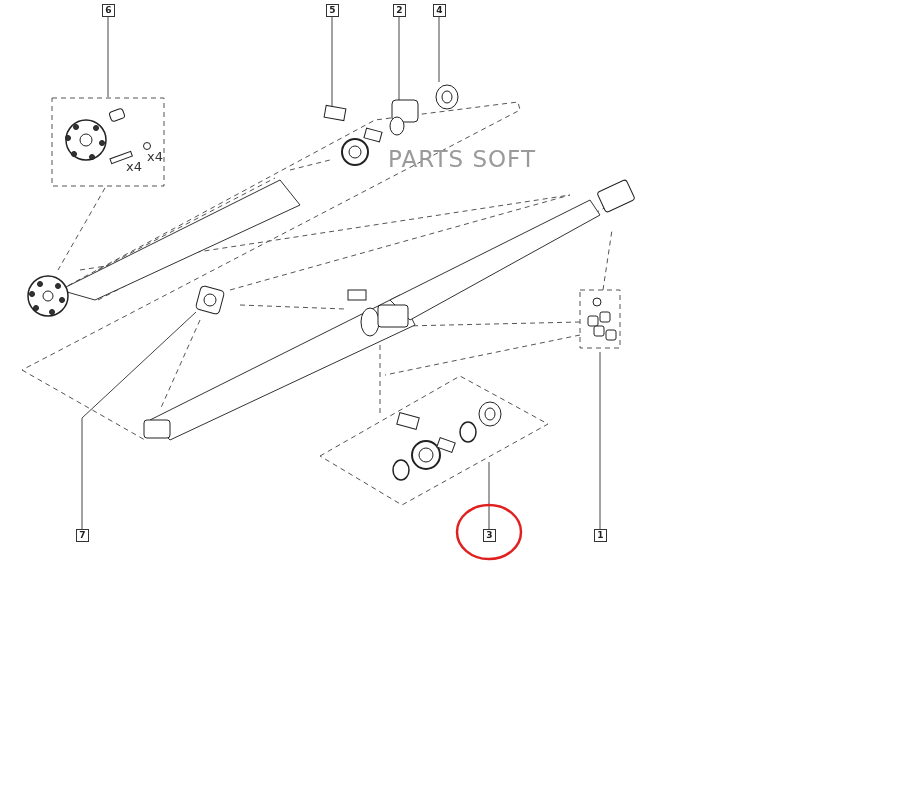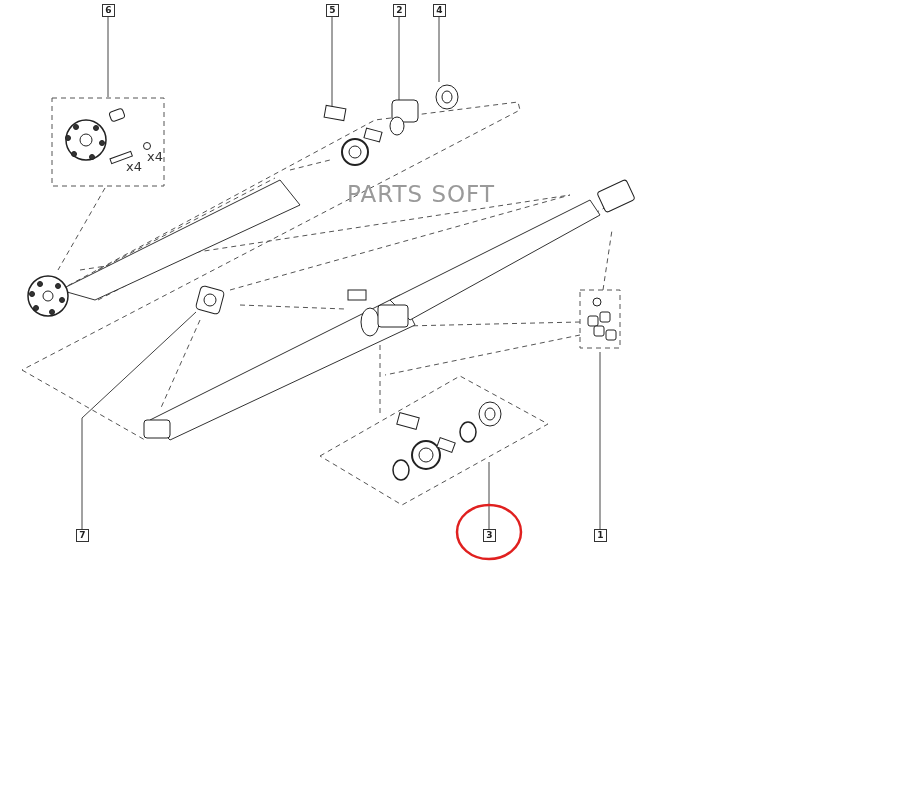--- a/index.html
+++ b/index.html
@@ -2,22 +2,22 @@
 <html><head>
 <meta charset="utf-8">
 <style>
   html, body { margin: 0; padding: 0; background: #ffffff; }
   body { width: 900px; height: 799px; position: relative; overflow: hidden;
          font-family: "Liberation Sans", sans-serif; }
   #diagram { position: absolute; left: 0; top: 0; width: 900px; height: 799px; }
   .callout { position: absolute; width: 11px; height: 11px; border: 1px solid #333;
              background: #fff; font-size: 9px; line-height: 11px; text-align: center;
              color: #222; font-family: "DejaVu Sans", sans-serif; font-weight: bold; }
-  .watermark { position: absolute; left: 347px; top: 146px; font-size: 23px;
-               color: #9a9a9a; letter-spacing: 1px; font-family: "DejaVu Sans", sans-serif; margin-top: 35px; }
+  .watermark { position: absolute; left: 388px; top: 146px; font-size: 23px;
+               color: #9a9a9a; letter-spacing: 1px; font-family: "DejaVu Sans", sans-serif; }
   .qty { position: absolute; font-size: 13px; color: #333; font-family: "DejaVu Sans", sans-serif; }
 </style>
 </head>
 <body>
 
 <svg id="diagram" viewBox="0 0 900 799" xmlns="http://www.w3.org/2000/svg">
   <g fill="none" stroke="#444" stroke-width="1">
 
     <line x1="108" y1="17" x2="108" y2="97"></line>
     <line x1="332" y1="17" x2="332" y2="110"></line>

